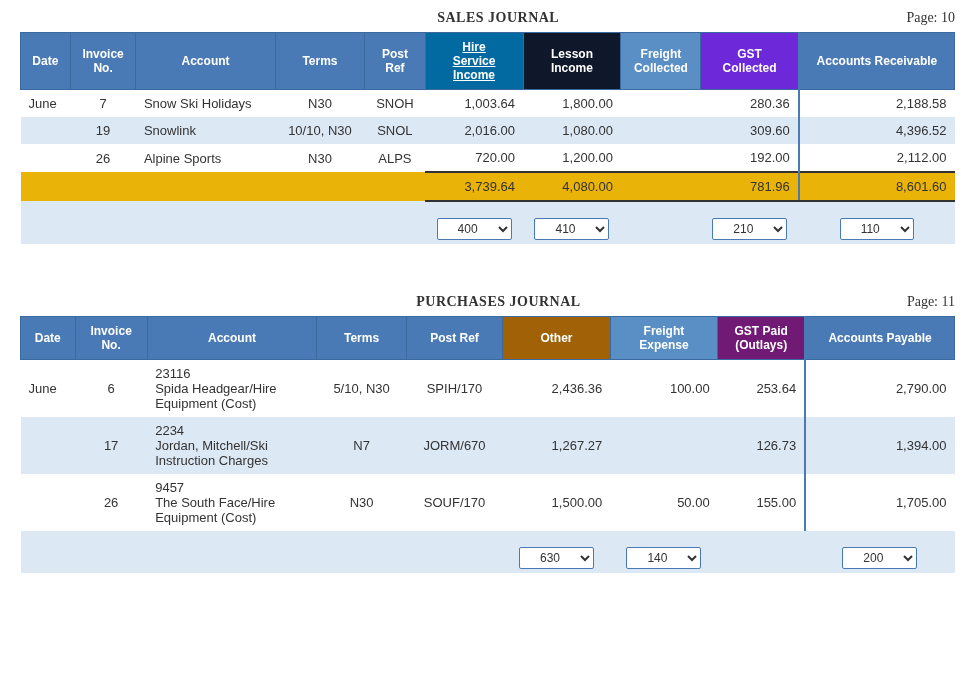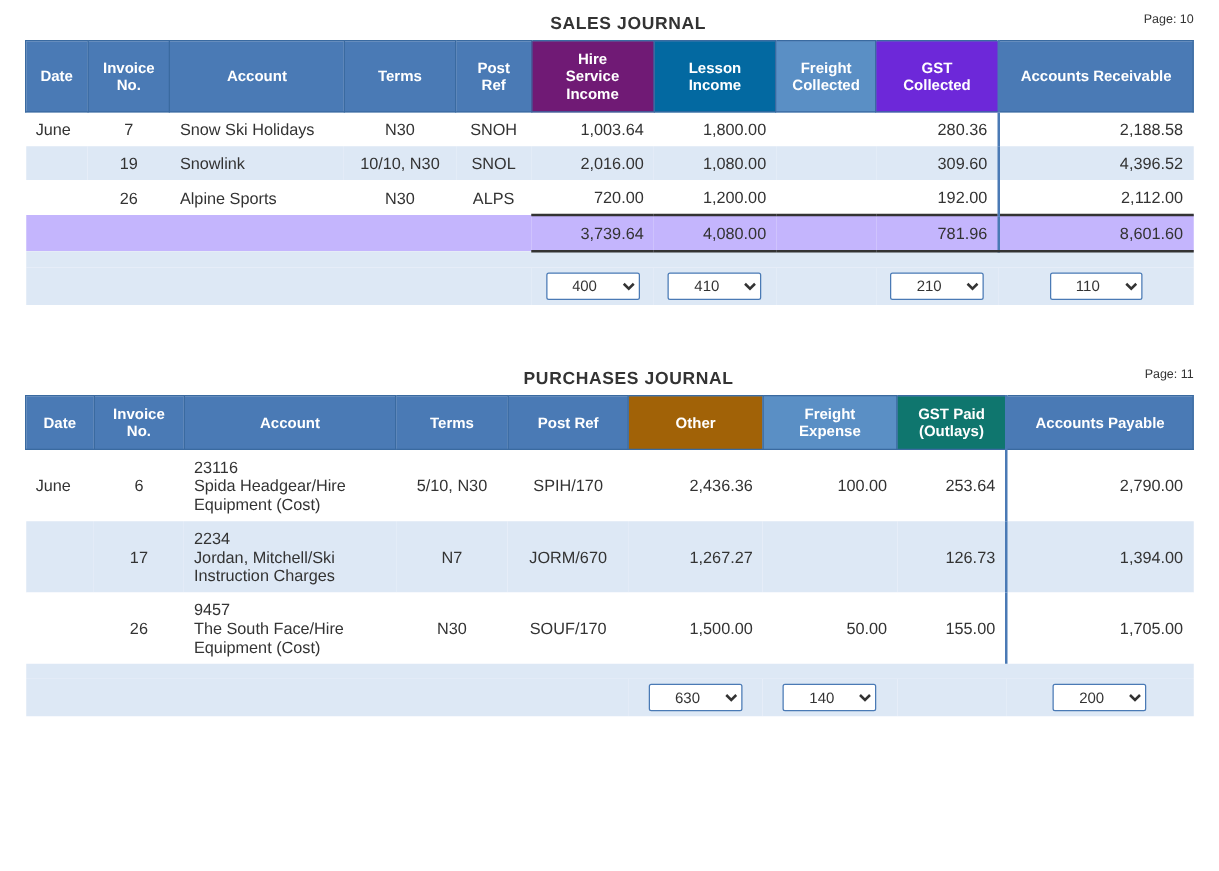--- a/index.html
+++ b/index.html
@@ -11,34 +11,35 @@
       padding: 10px 20px;
     }
 
     .journal-section {
       margin-bottom: 30px;
     }
 
     .journal-header {
       display: flex;
       justify-content: space-between;
-      align-items: flex-start;
+      align-items: center;
       margin-bottom: 6px;
+      font-family: Liberation Serif, serif;
     }
 
     .journal-title {
       font-weight: bold;
       font-size: 14px;
       text-align: center;
       flex: 1;
       letter-spacing: 0.5px;
     }
 
     .journal-page {
-      font-size: 10px;
+      font-size: 14px;
       white-space: nowrap;
     }
 
     table {
       width: 100%;
       border-collapse: collapse;
     }
 
     thead tr {
       background-color: #4a7ab5;
@@ -55,21 +56,21 @@
 
     tbody tr {
       background-color: #fff;
     }
 
     tbody tr.alt {
       background-color: #dde8f5;
     }
 
     tbody tr.total-row {
-      background-color: #c4b5fd;
+      background-color: #eab308;
     }
 
     tbody tr.dropdown-row {
       background-color: #dde8f5;
     }
 
     tbody td {
       padding: 6px 8px;
       border: none;
       font-size: 13px;
@@ -131,22 +132,22 @@
   </div>
 
   <table>
     <thead>
       <tr>
         <th>Date</th>
         <th>Invoice<br>No.</th>
         <th>Account</th>
         <th>Terms</th>
         <th>Post<br>Ref</th>
-        <th style="background:#701a75;">Hire<br>Service<br>Income</th>
-        <th style="background:#0369a1;">Lesson<br>Income</th>
+        <th style="background:#0369a1;text-decoration:underline;">Hire<br>Service<br>Income</th>
+        <th style="background:#0f172a;">Lesson<br>Income</th>
         <th style="background:#5a8fc5;">Freight<br>Collected</th>
         <th class="border-right" style="background:#6d28d9;">GST<br>Collected</th>
         <th>Accounts Receivable</th>
       </tr>
     </thead>
     <tbody>
 
       <tr>
         <td>June</td>
         <td class="center">7</td>
@@ -239,21 +240,21 @@
   <table>
     <thead>
       <tr>
         <th>Date</th>
         <th>Invoice<br>No.</th>
         <th>Account</th>
         <th>Terms</th>
         <th>Post Ref</th>
         <th style="background:#a16207;">Other</th>
         <th style="background:#5a8fc5;">Freight<br>Expense</th>
-        <th class="border-right" style="background:#0f766e;text-align:center;">GST Paid<br>(Outlays)</th>
+        <th class="border-right" style="background:#701a75;text-align:center;">GST Paid<br>(Outlays)</th>
         <th>Accounts Payable</th>
       </tr>
     </thead>
     <tbody>
 
       <tr>
         <td>June</td>
         <td class="center">6</td>
         <td>
           <span>23116</span><br>

